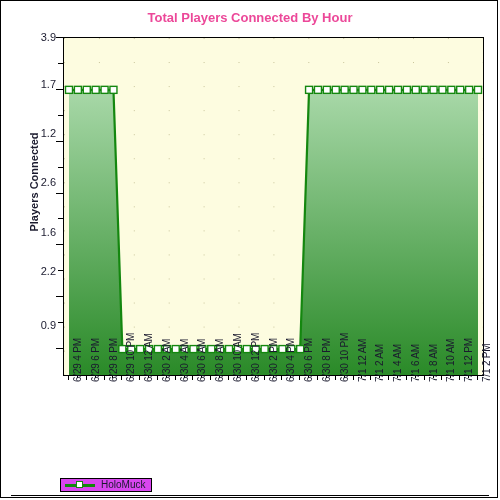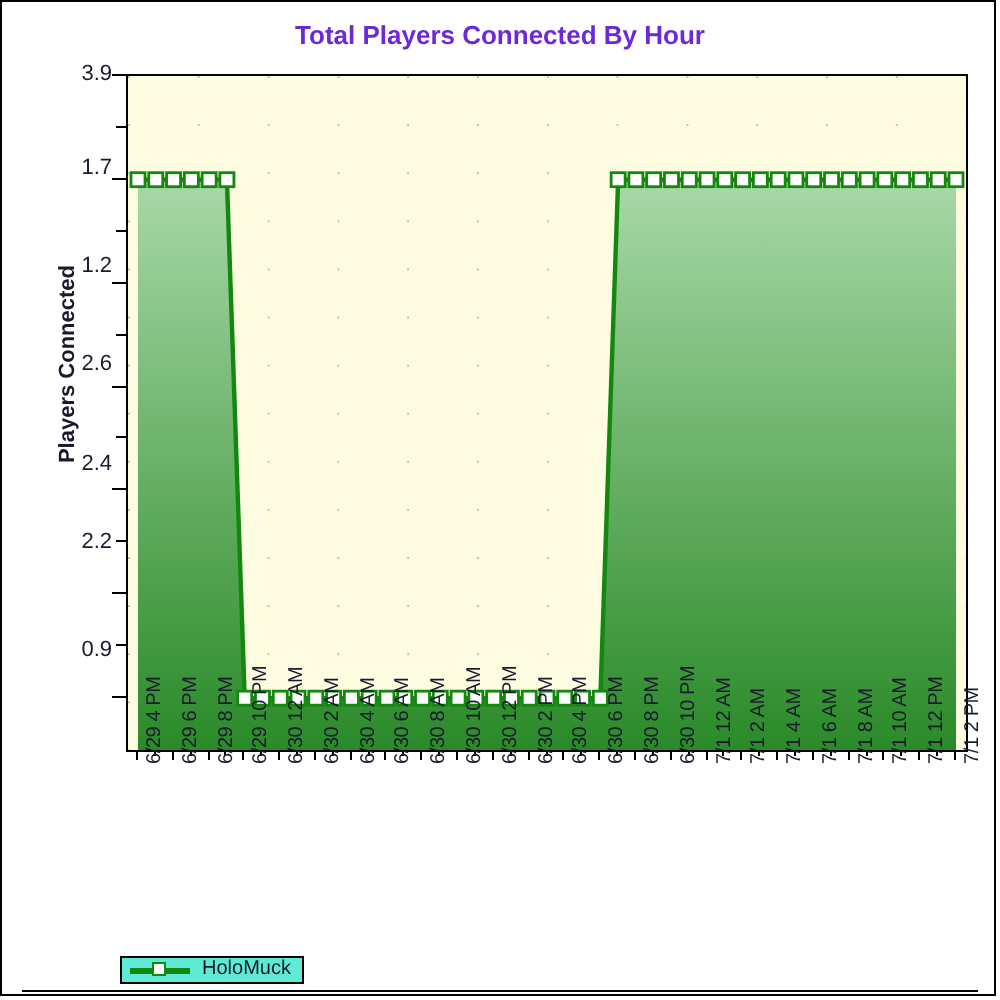--- a/index.html
+++ b/index.html
@@ -22,21 +22,21 @@
     box-sizing: border-box;
   }
   #chart-title {
     position: absolute;
     left: 0;
     top: 9px;
     width: 498px;
     text-align: center;
     font-size: 13px;
     font-weight: bold;
-    color: #6d28d9;
+    color: #ec4899;
     letter-spacing: 0px;
   }
   
   #plot {
     position: absolute;
     left: 62px;
     top: 36px;
     width: 419px;
     height: 337px;
     background: #fdfce0;
@@ -100,21 +100,21 @@
     font-size: 11px;
     font-weight: bold;
     color: #1a1a2e;
   }
   
   #legend {
     position: absolute;
     left: 59px;
     top: 477px;
     border: 1px solid #000000;
-    background: #5eead4;
+    background: #d946ef;
     padding: 1px 6px 1px 4px;
     display: flex;
     align-items: center;
     gap: 6px;
     height: 14px;
     box-sizing: border-box;
   }
   #legend-swatch {
     position: relative;
     width: 30px;
@@ -156,21 +156,21 @@
 <body>
 
 <div id="frame">
 
   <div id="chart-title">Total Players Connected By Hour</div>
 
   <div class="ylabel-val" style="top:30px;">3.9</div>
   <div class="ylabel-val" style="top:77px;">1.7</div>
   <div class="ylabel-val" style="top:126px;">1.2</div>
   <div class="ylabel-val" style="top:175px;">2.6</div>
-  <div class="ylabel-val" style="top:225px;">2.4</div>
+  <div class="ylabel-val" style="top:225px;">1.6</div>
   <div class="ylabel-val" style="top:264px;">2.2</div>
   <div class="ylabel-val" style="top:318px;">0.9</div>
 
   <div id="yaxis-title">Players Connected</div>
 
   <div id="ticks">
       <div class="tickmark ytick-major" style="top: 36px;"></div>
       <div class="tickmark ytick-major" style="top: 87.8462px;"></div>
       <div class="tickmark ytick-major" style="top: 139.692px;"></div>
       <div class="tickmark ytick-major" style="top: 191.538px;"></div>

